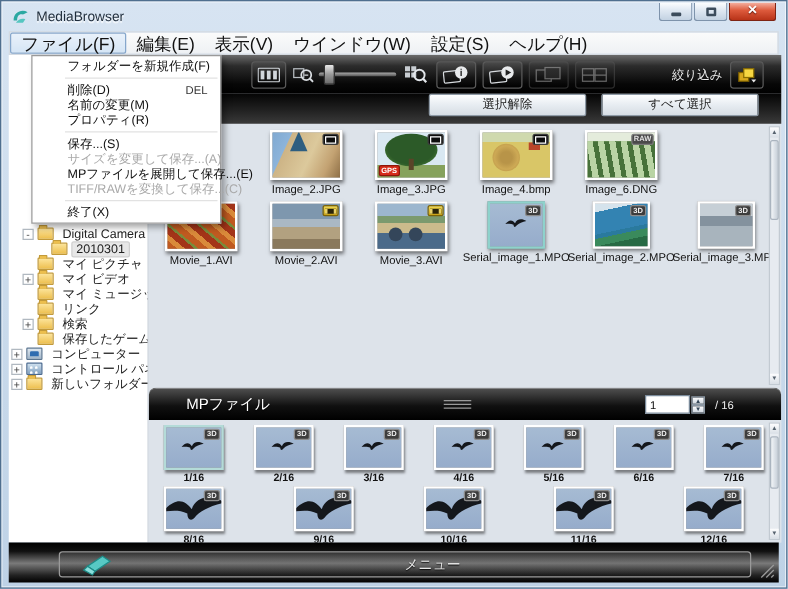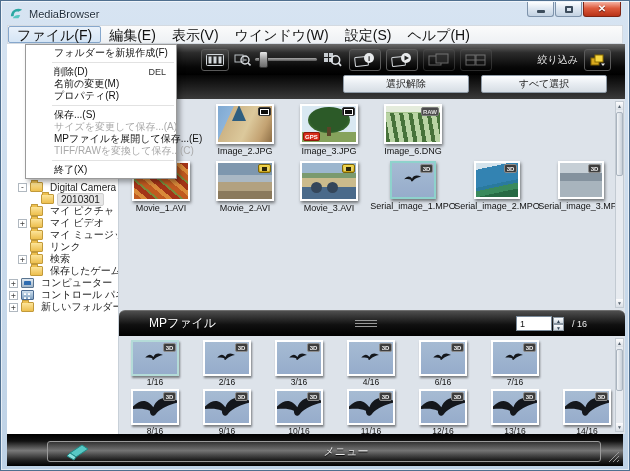--- a/index.html
+++ b/index.html
@@ -132,25 +132,25 @@
   .handle span{display:block;width:22px;height:1px;background:#9a9a9a;box-shadow:0 3px 0 #9a9a9a,0 -3px 0 #9a9a9a;}
   .pager{display:flex;align-items:center;margin-right:38px;}
   .spin-input{width:36px;height:15px;border:1px solid #7a8a9a;font-size:9px;padding:0 3px;background:#fff;color:#111;}
   .spin{display:flex;flex-direction:column;margin-left:1px;}
   .spin div{width:11px;height:7px;font-size:5px;line-height:7px;text-align:center;color:#345;
             background:linear-gradient(#fdfdfe,#cfd7df);border:1px solid #8a96a2;}
   .page-total{font-size:9px;margin-left:8px;color:#eee;}
   
   .mpgrid{height:98px;flex:none;position:relative;overflow:hidden;background:#dde3ea;}
   .mpgrid .trow{margin-top:4px;}
-  .mpgrid .trow+.trow{margin-top:2px;}
+  .mpgrid .trow+.trow{margin-top:2px;gap:32px;}
   .mpgrid .cell{width:72px;}
   .mpgrid .thumb{width:48px;height:36px;box-shadow:1px 2px 2px rgba(0,0,0,.45);}
   .mpgrid .thumb.selected{border-color:#b4dbd8;}
-  .mpgrid .tlab{font-size:8.5px;margin-top:1px;}
+  .mpgrid .tlab{font-size:8.5px;margin-top:1px;font-weight:bold;}
   .mpgrid .trow:nth-child(2) .cell:nth-child(even) svg.bird-near{transform:rotate(-12deg);}
   
   .bottombar{position:absolute;left:6px;right:6px;top:433px;height:32px;
       background:linear-gradient(#000 0%,#111 22%,#7a7a7a 52%,#222 82%,#000 100%);}
   .menu-btn{position:absolute;left:40px;top:7px;width:554px;height:21px;border:1px solid #9a9a9a;border-radius:3px;
       background:linear-gradient(rgba(255,255,255,.10),rgba(0,0,0,.25));display:flex;align-items:center;}
   .menu-btn .lbl{flex:1;text-align:center;color:#e8e8e8;font-size:11px;text-shadow:0 1px 1px #000;}
   .menu-arrow{width:30px;height:18px;margin-left:14px;flex:none;}
   .grip{position:absolute;right:3px;bottom:3px;width:13px;height:13px;}
   
@@ -339,20 +339,27 @@
           <div class="cell">
             <div class="thumb">
               <div class="ph ph-tree"></div>
               <span class="badge b-camera"></span>
               <span class="badge b-gps">GPS</span>
             </div>
             <div class="tlab">Image_3.JPG</div>
           </div>
           <div class="cell">
             <div class="thumb">
+              <div class="ph ph-hay"></div>
+              <span class="badge b-camera"></span>
+            </div>
+            <div class="tlab">Image_4.bmp</div>
+          </div>
+          <div class="cell">
+            <div class="thumb">
               <div class="ph ph-vineyard"></div>
               <span class="badge b-raw">RAW</span>
             </div>
             <div class="tlab">Image_6.DNG</div>
           </div>
         </div>
         <div class="trow">
           <div class="cell">
             <div class="thumb">
               <div class="ph ph-market"></div>
@@ -459,20 +466,31 @@
           <div class="cell">
             <div class="thumb">
               <div class="ph ph-bird-far">
                 <svg class="bird-far" viewBox="0 0 32 20">
                   <path d="M2 12C8 5 12 7 15 11C17 5 24 4 30 8C25 9 20 11 17 14C15 17 13 16 13 13C9 11 5 12 2 12Z"></path>
                 </svg>
               </div>
               <span class="badge b-3d">3D</span>
             </div>
             <div class="tlab">4/16</div>
+          </div>
+          <div class="cell">
+            <div class="thumb">
+              <div class="ph ph-bird-far">
+                <svg class="bird-far" viewBox="0 0 32 20">
+                  <path d="M2 12C8 5 12 7 15 11C17 5 24 4 30 8C25 9 20 11 17 14C15 17 13 16 13 13C9 11 5 12 2 12Z"></path>
+                </svg>
+              </div>
+              <span class="badge b-3d">3D</span>
+            </div>
+            <div class="tlab">5/16</div>
           </div>
           <div class="cell">
             <div class="thumb">
               <div class="ph ph-bird-far">
                 <svg class="bird-far" viewBox="0 0 32 20">
                   <path d="M2 12C8 5 12 7 15 11C17 5 24 4 30 8C25 9 20 11 17 14C15 17 13 16 13 13C9 11 5 12 2 12Z"></path>
                 </svg>
               </div>
               <span class="badge b-3d">3D</span>
             </div>

